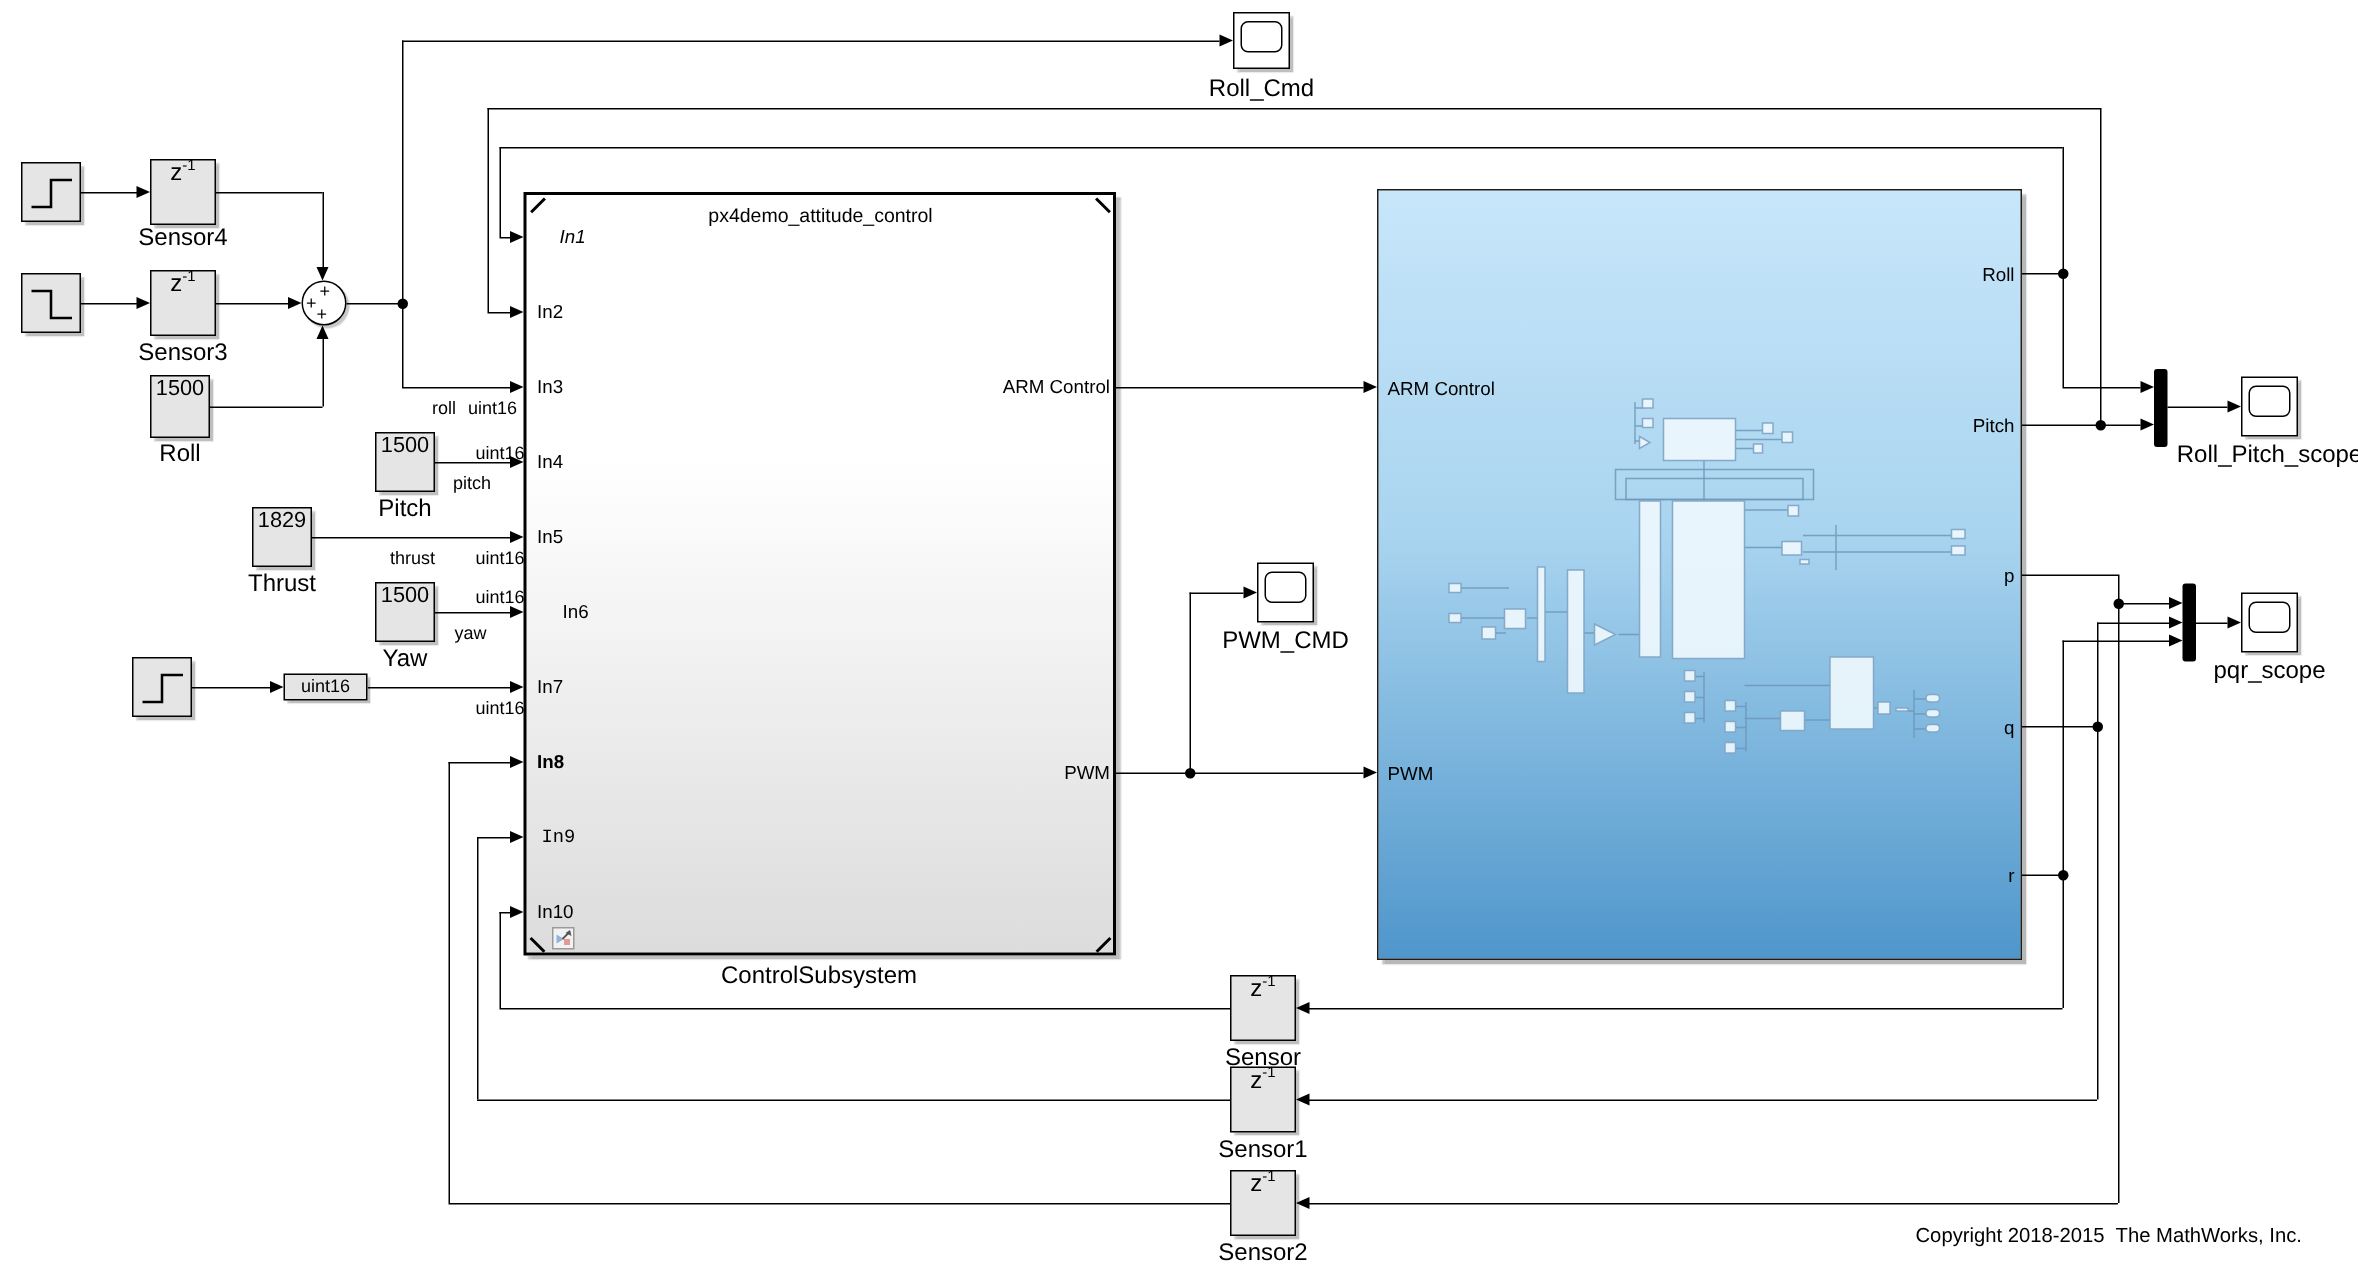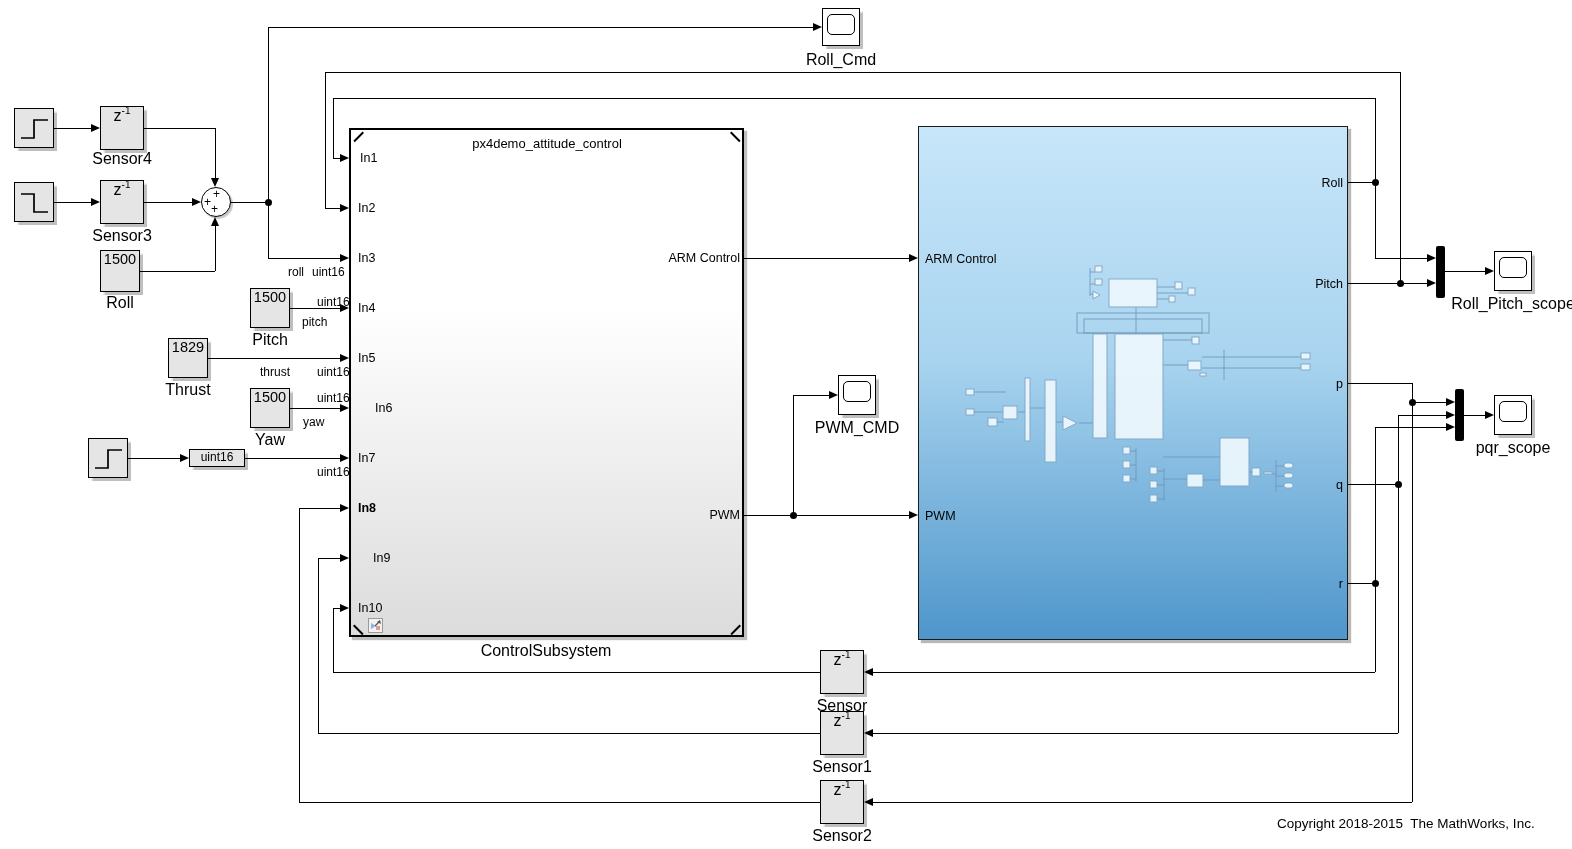--- a/index.html
+++ b/index.html
@@ -235,29 +235,29 @@
   <div class="ann" style="left:317px;top:465px;">uint16</div>
 
   <div id="control-subsystem">
     <div class="title" style="left:196px;top:6px;">px4demo_attitude_control</div>
 
     <div class="cmark" style="left:1px;top:6px;transform:rotate(-45deg);"></div>
     <div class="cmark" style="left:378px;top:6px;transform:rotate(45deg);"></div>
     <div class="cmark" style="left:1px;top:499px;transform:rotate(45deg);"></div>
     <div class="cmark" style="left:378px;top:499px;transform:rotate(-45deg);"></div>
 
-    <div class="pin" style="left:9px;top:21px;">In1</div>
+    <div class="pin" style="left:22px;top:21px;font-style:italic;">In1</div>
     <div class="pin" style="left:7px;top:71px;">In2</div>
     <div class="pin" style="left:7px;top:121px;">In3</div>
     <div class="pin" style="left:7px;top:171px;">In4</div>
     <div class="pin" style="left:7px;top:221px;">In5</div>
     <div class="pin" style="left:24px;top:271px;">In6</div>
     <div class="pin" style="left:7px;top:321px;">In7</div>
     <div class="pin" style="left:7px;top:371px;font-weight:bold;">In8</div>
-    <div class="pin" style="left:22px;top:421px;">In9</div>
+    <div class="pin" style="left:10px;top:421px;font-family:Liberation Mono, monospace;">In9</div>
     <div class="pin" style="left:7px;top:471px;">In10</div>
 
     <div class="pin pinr" style="left:389px;top:121px;">ARM Control</div>
     <div class="pin pinr" style="left:389px;top:378px;">PWM</div>
 
     <svg style="position:absolute;left:17px;top:488px;" width="16" height="16">
       <rect x="0.5" y="0.5" width="14" height="14" fill="#f2f2f2" stroke="#9a9a9a"></rect>
       <polygon points="3,5 3,11 8,8" fill="#8fb3d9"></polygon>
       <rect x="8" y="8" width="4" height="4" fill="#e39a90"></rect>
       <line x1="7" y1="8" x2="12" y2="3" stroke="#555" stroke-width="1.2"></line>

